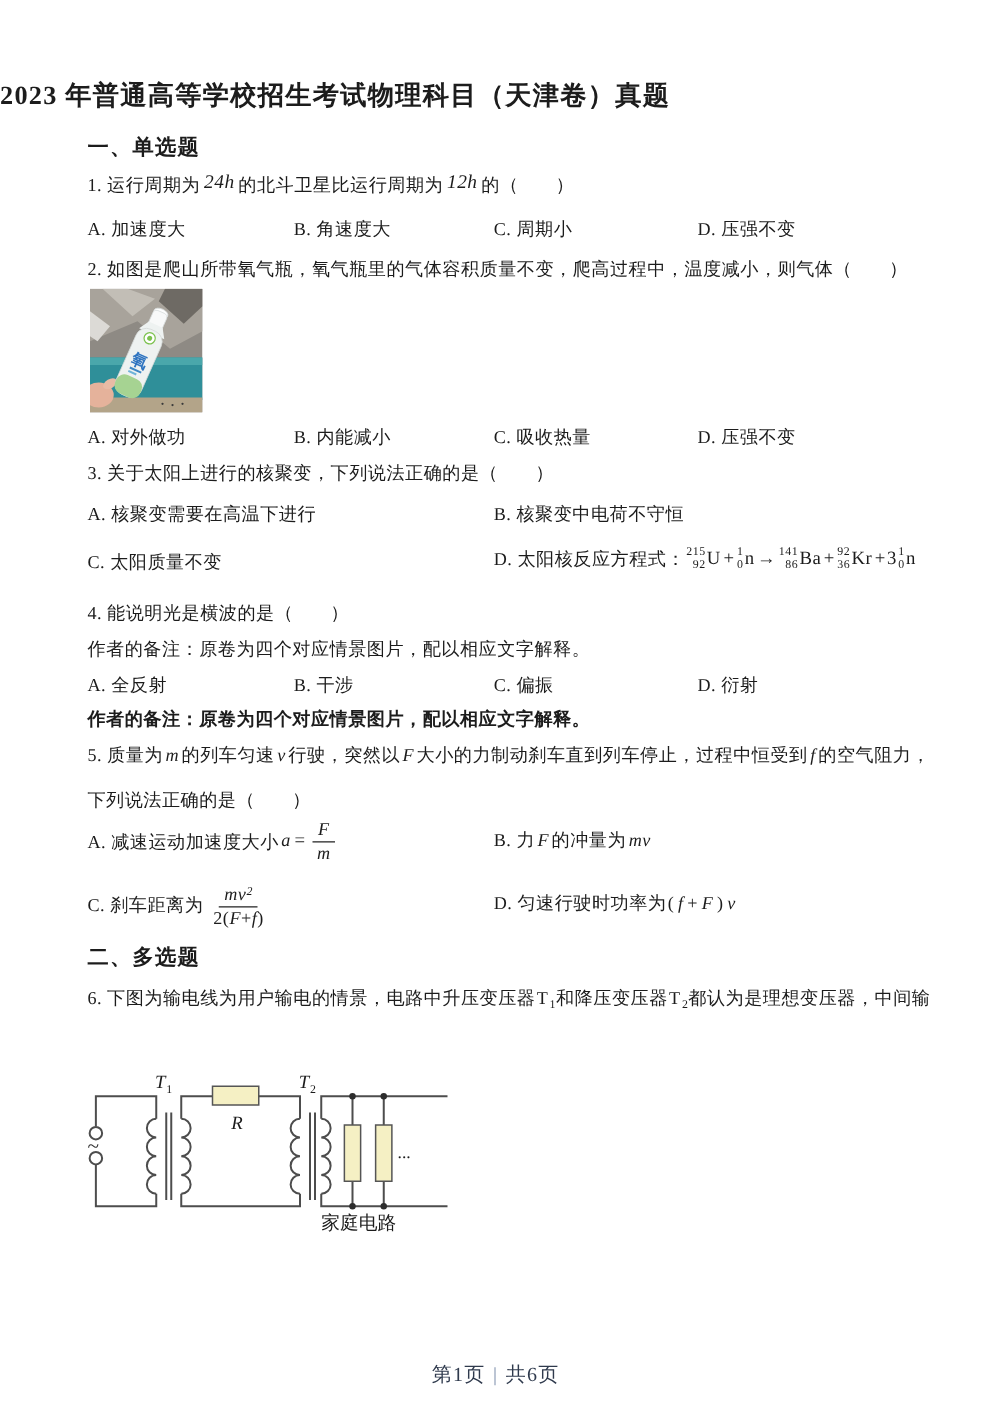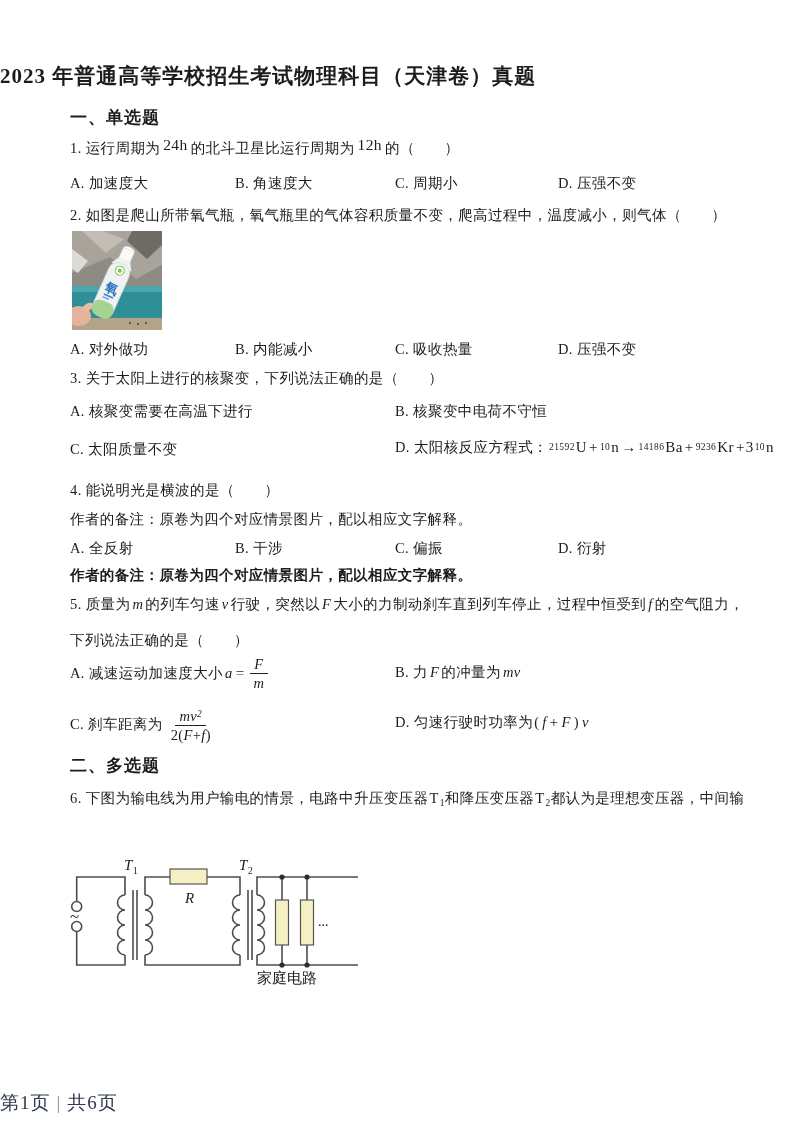--- a/index.html
+++ b/index.html
@@ -4,36 +4,36 @@
 <style>
   html,body{margin:0;padding:0;background:#ffffff;}
   .page{position:relative;width:793px;height:1122px;background:#fff;overflow:hidden;
         font-family:"Liberation Serif",serif;color:#1c1c1c;}
   .abs{position:absolute;white-space:nowrap;}
   .title{left:0;right:0;font-size:21px;font-weight:bold;letter-spacing:1px;}
   .h{font-size:17px;font-weight:bold;letter-spacing:1px;}
   .stem{font-size:14.5px;letter-spacing:0.4px;}
   .opt{font-size:14.5px;letter-spacing:0.4px;}
   .noteb{font-weight:bold;}
-  .lat{font-family:"Liberation Serif",serif;font-size:15.5px;position:relative;top:-3px;margin:0 3px;}
+  .lat{font-family:"Liberation Serif",serif;font-size:15.5px;position:relative;top:-3px;margin:0 3px;font-style:italic;}
   .iv{font-family:"Liberation Serif",serif;font-style:italic;margin:0 2px;}
   .rm{font-family:"Liberation Serif",serif;margin:0 1px;}
   .flexrow{display:flex;align-items:center;}
   .frac{display:inline-flex;flex-direction:column;align-items:center;margin:0 4px;
         font-family:"Liberation Serif",serif;font-style:italic;font-size:14.5px;}
   .frac .num{border-bottom:1.3px solid #222;padding:0 4px;line-height:18px;}
   .frac .den{padding:0 4px;line-height:18px;}
   .fsup{font-size:9.5px;font-style:italic;vertical-align:4px;}
   .nuc{display:inline-flex;align-items:center;margin:0 1px;font-family:"Liberation Serif",serif;}
-  .nss{display:inline-flex;flex-direction:row;align-items:flex-end;font-size:9.5px;
+  .nss{display:inline-flex;flex-direction:column;align-items:flex-end;font-size:9.5px;
        line-height:10px;margin-right:1px;font-style:normal;}
   .nsym{font-size:15px;}
   .opr{font-family:"Liberation Serif",serif;font-size:15px;margin:0 1px;}
   sub.ts{font-size:9.5px;vertical-align:-3px;}
-  .footer{left:0;right:0;font-size:19px;color:#2f3a4d;letter-spacing:1px;}
+  .footer{left:0;right:0;text-align:center;font-size:16px;color:#2f3a4d;letter-spacing:1px;}
   .fsep{color:#8091ad;margin:0 6px;}
 </style>
 </head>
 <body>
 
 <div class="page">
 
   <div class="abs title" style="top:62px">2023 年普通高等学校招生考试物理科目（天津卷）真题</div>
 
   <div class="abs h" style="left:70px;top:106px">一、单选题</div>

